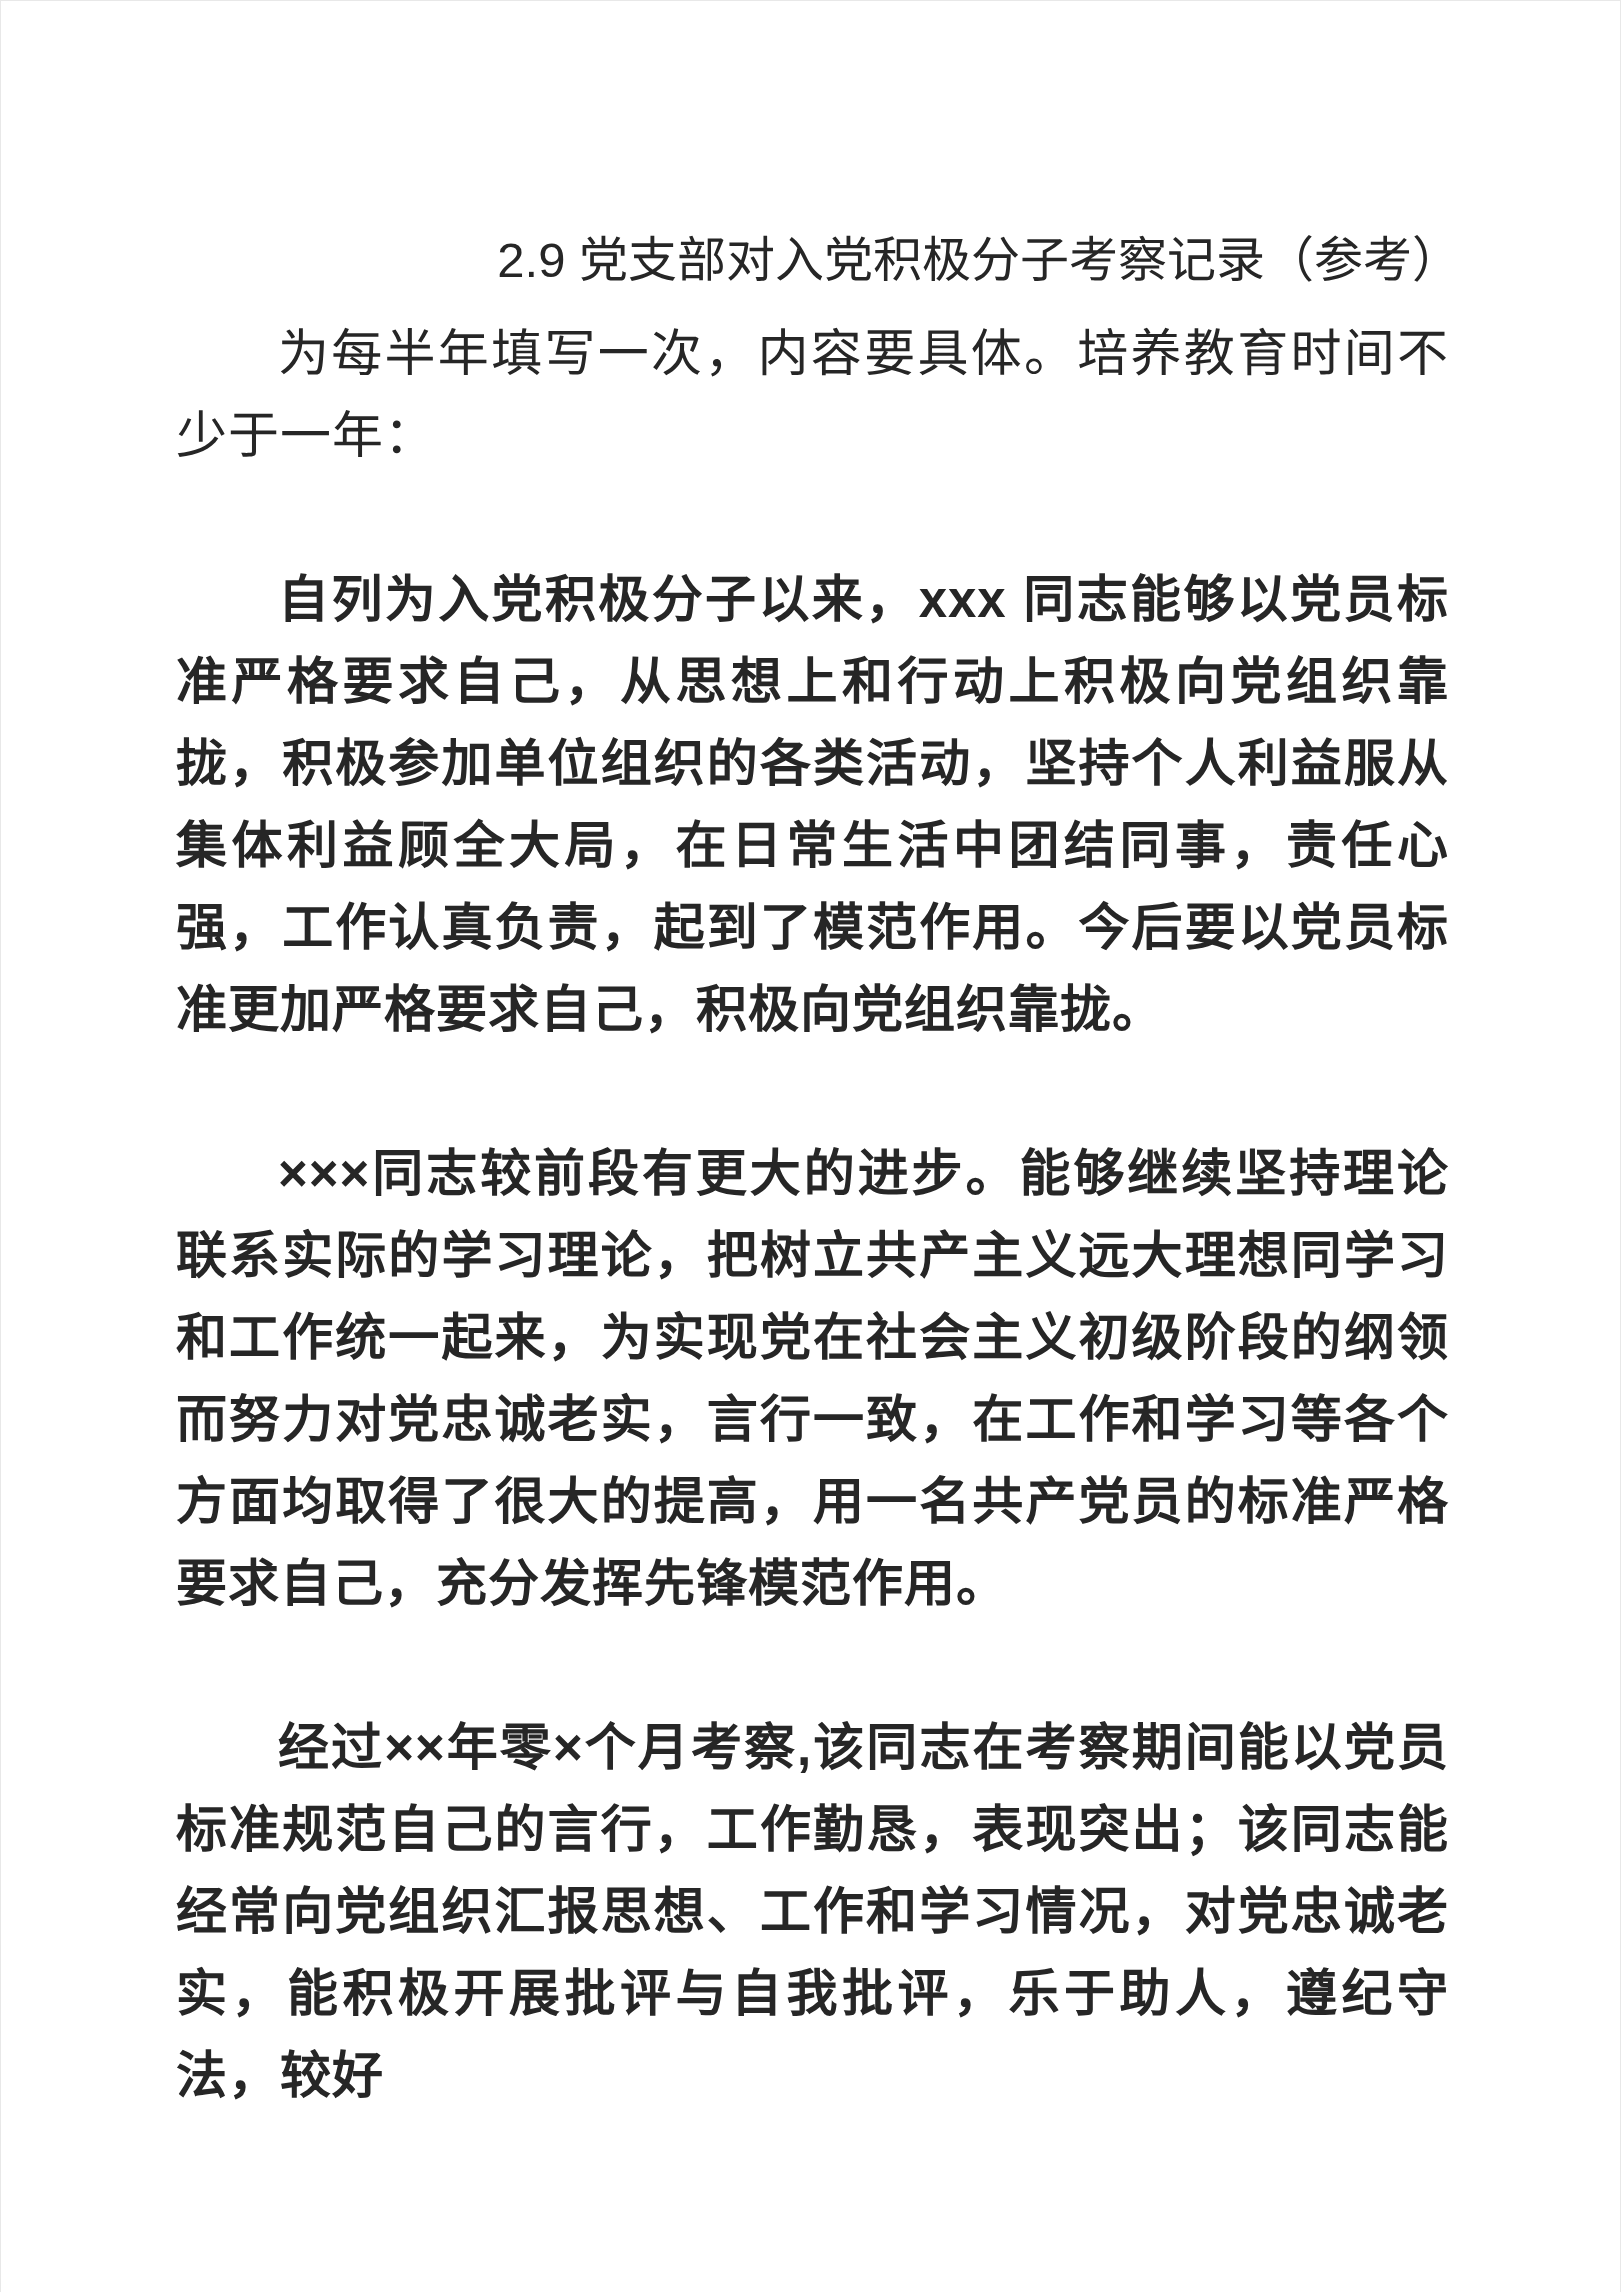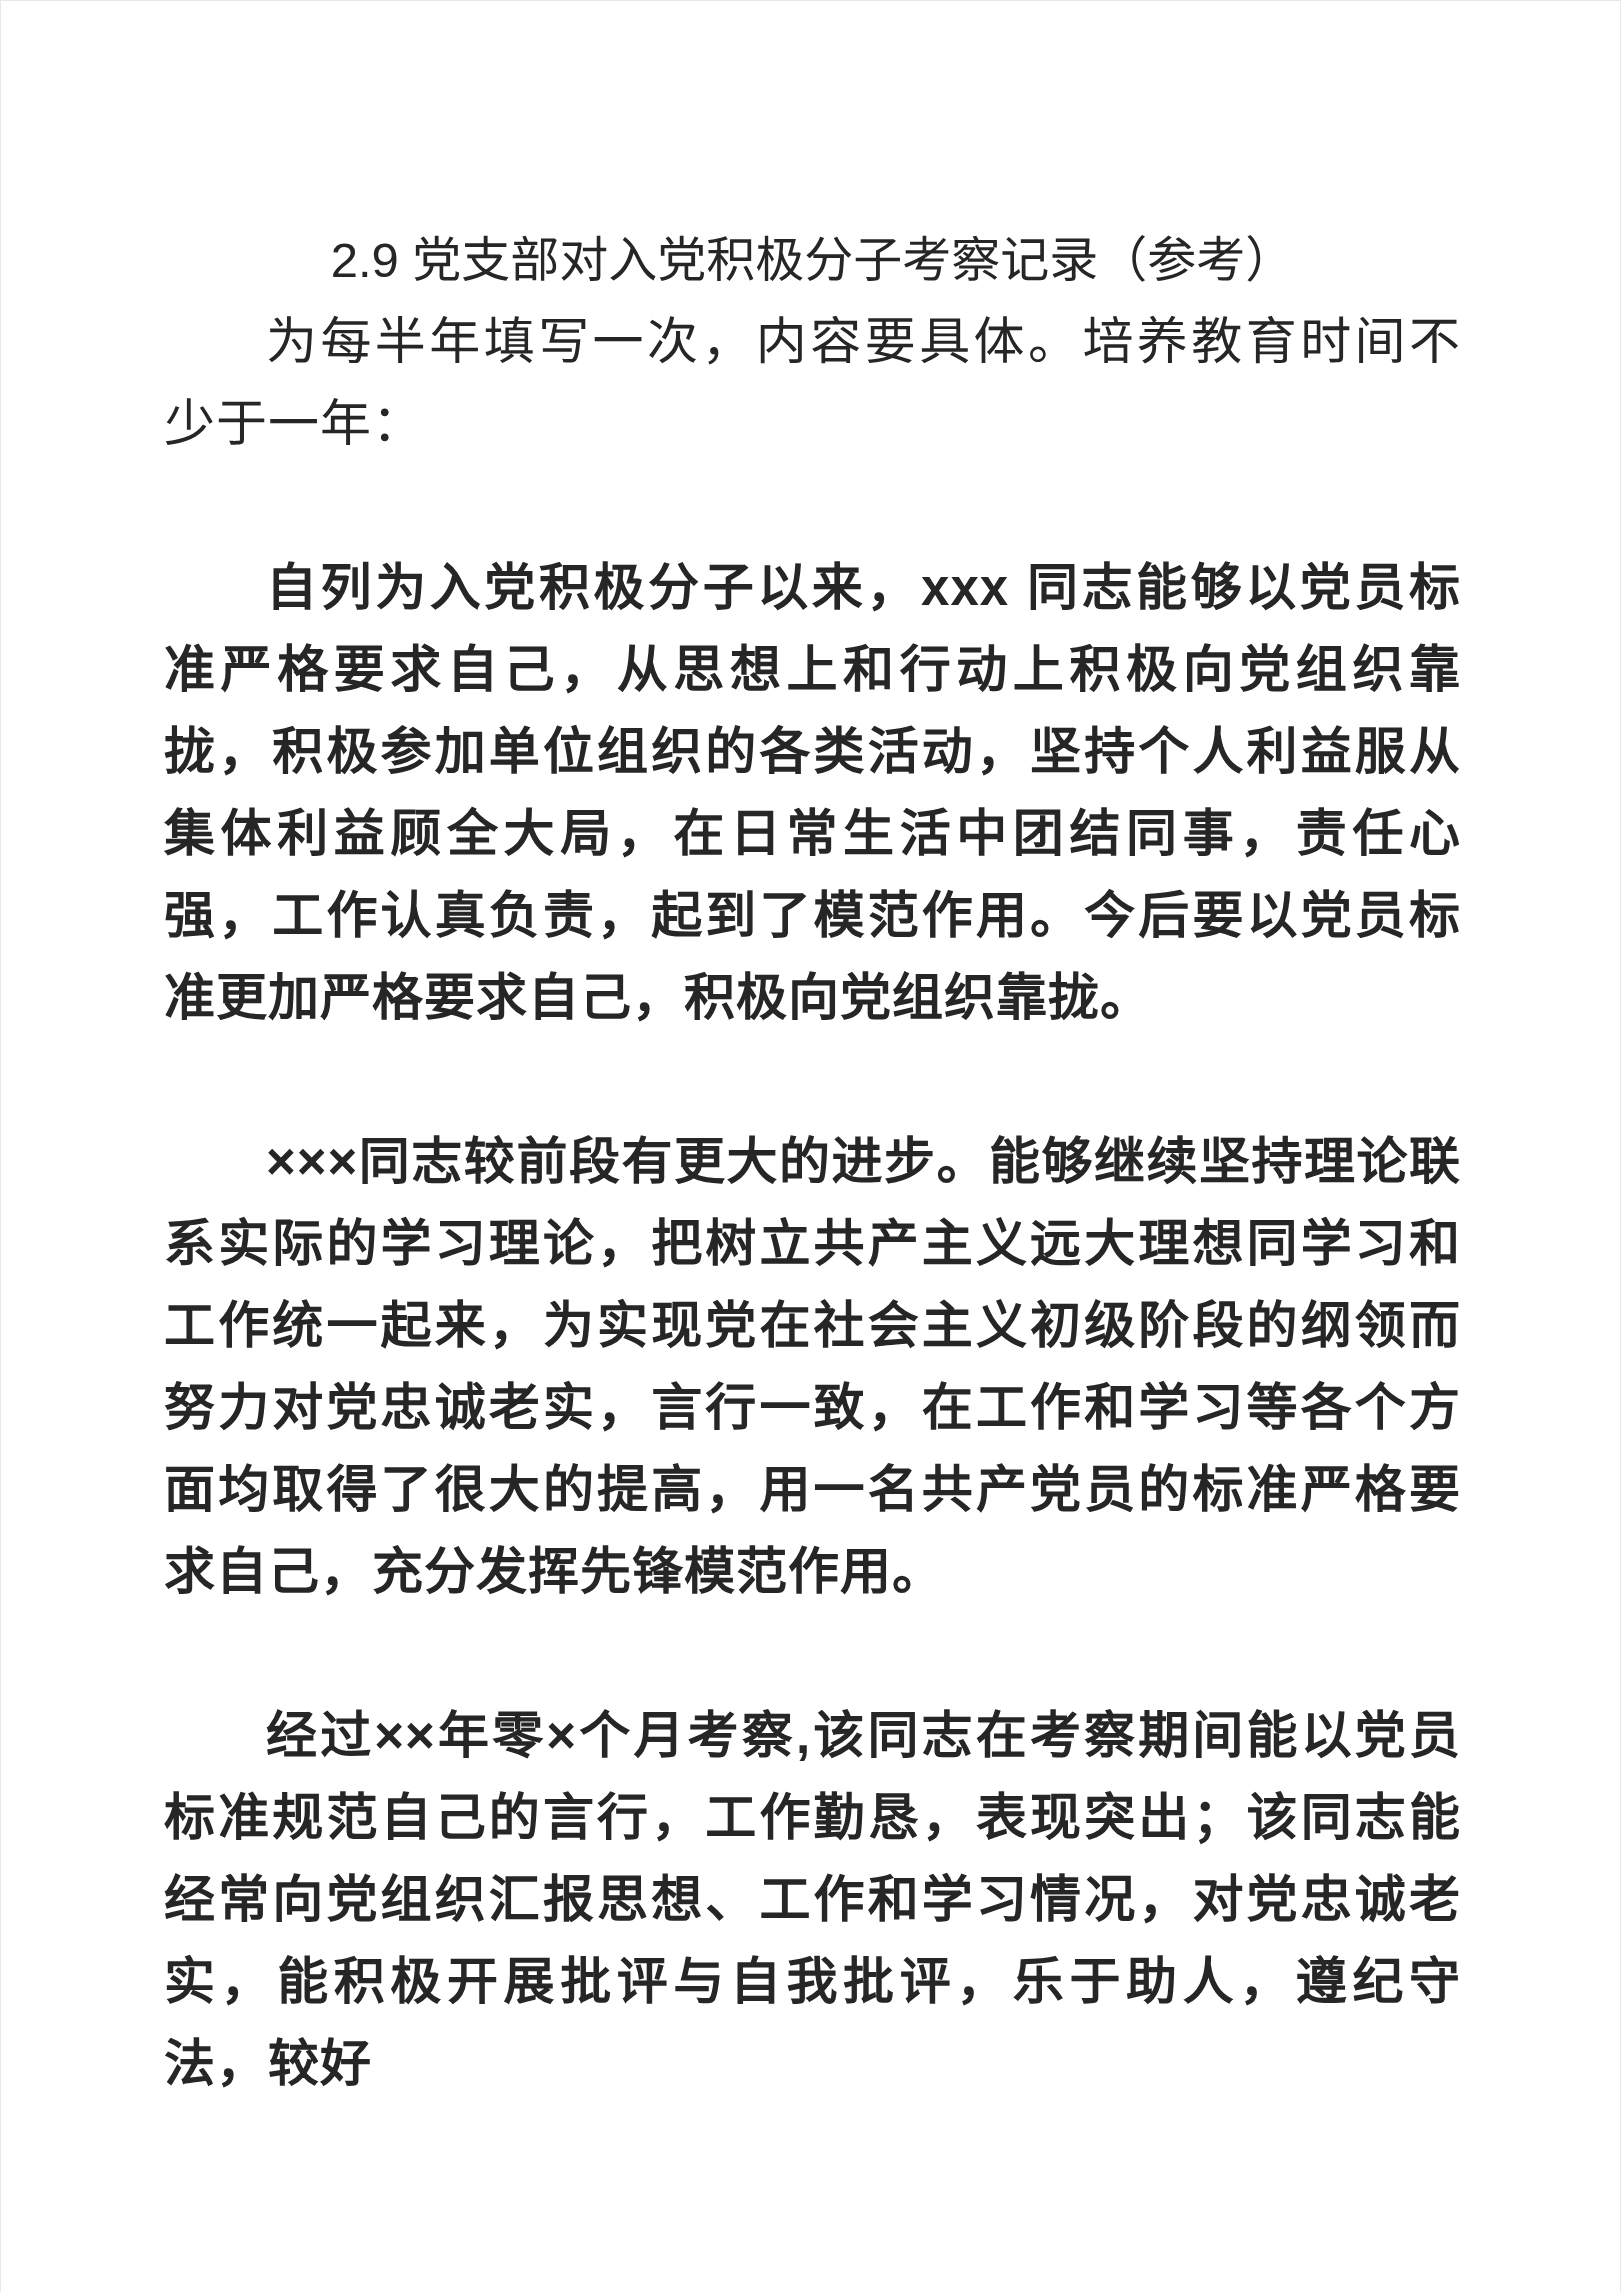--- a/index.html
+++ b/index.html
@@ -18,26 +18,26 @@
     border: 1px solid #e8e8e8;
     font-family: "Liberation Sans", "DejaVu Sans", sans-serif;
     color: #262626;
     overflow: hidden;
   }
   .doc-title {
     font-size: 49px;
     font-weight: 400;
     line-height: 82px;
     margin: 0;
-    text-align: center;
+    text-align: right;
   }
   .doc-paragraph {
     font-size: 51px;
     line-height: 82px;
-    margin: 0;
+    margin: 12px;
     text-align: justify;
     text-indent: 2em;
     letter-spacing: 1px;
     word-break: break-all;
   }
   .doc-paragraph.gap-before {
     margin-top: 82px;
     font-weight: bold;
   }
 </style>

